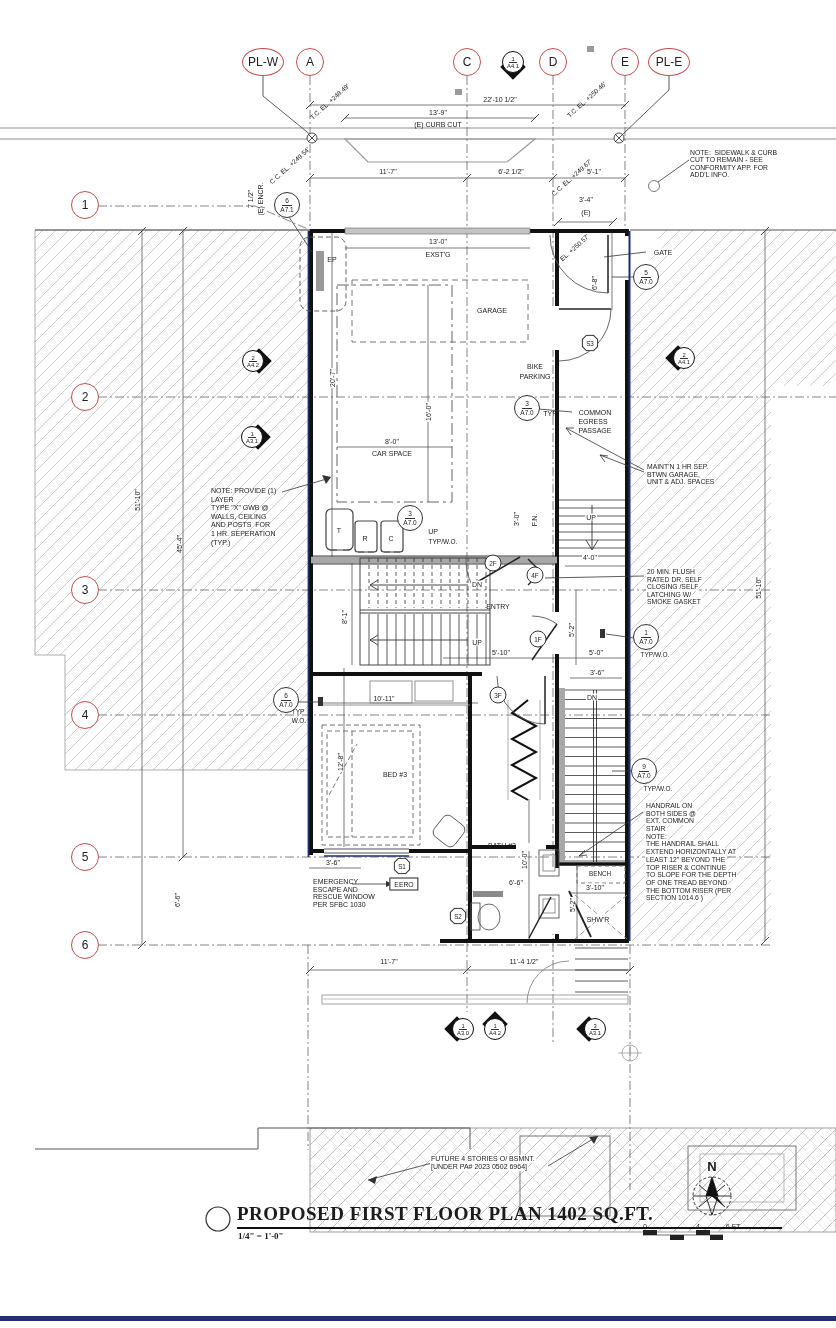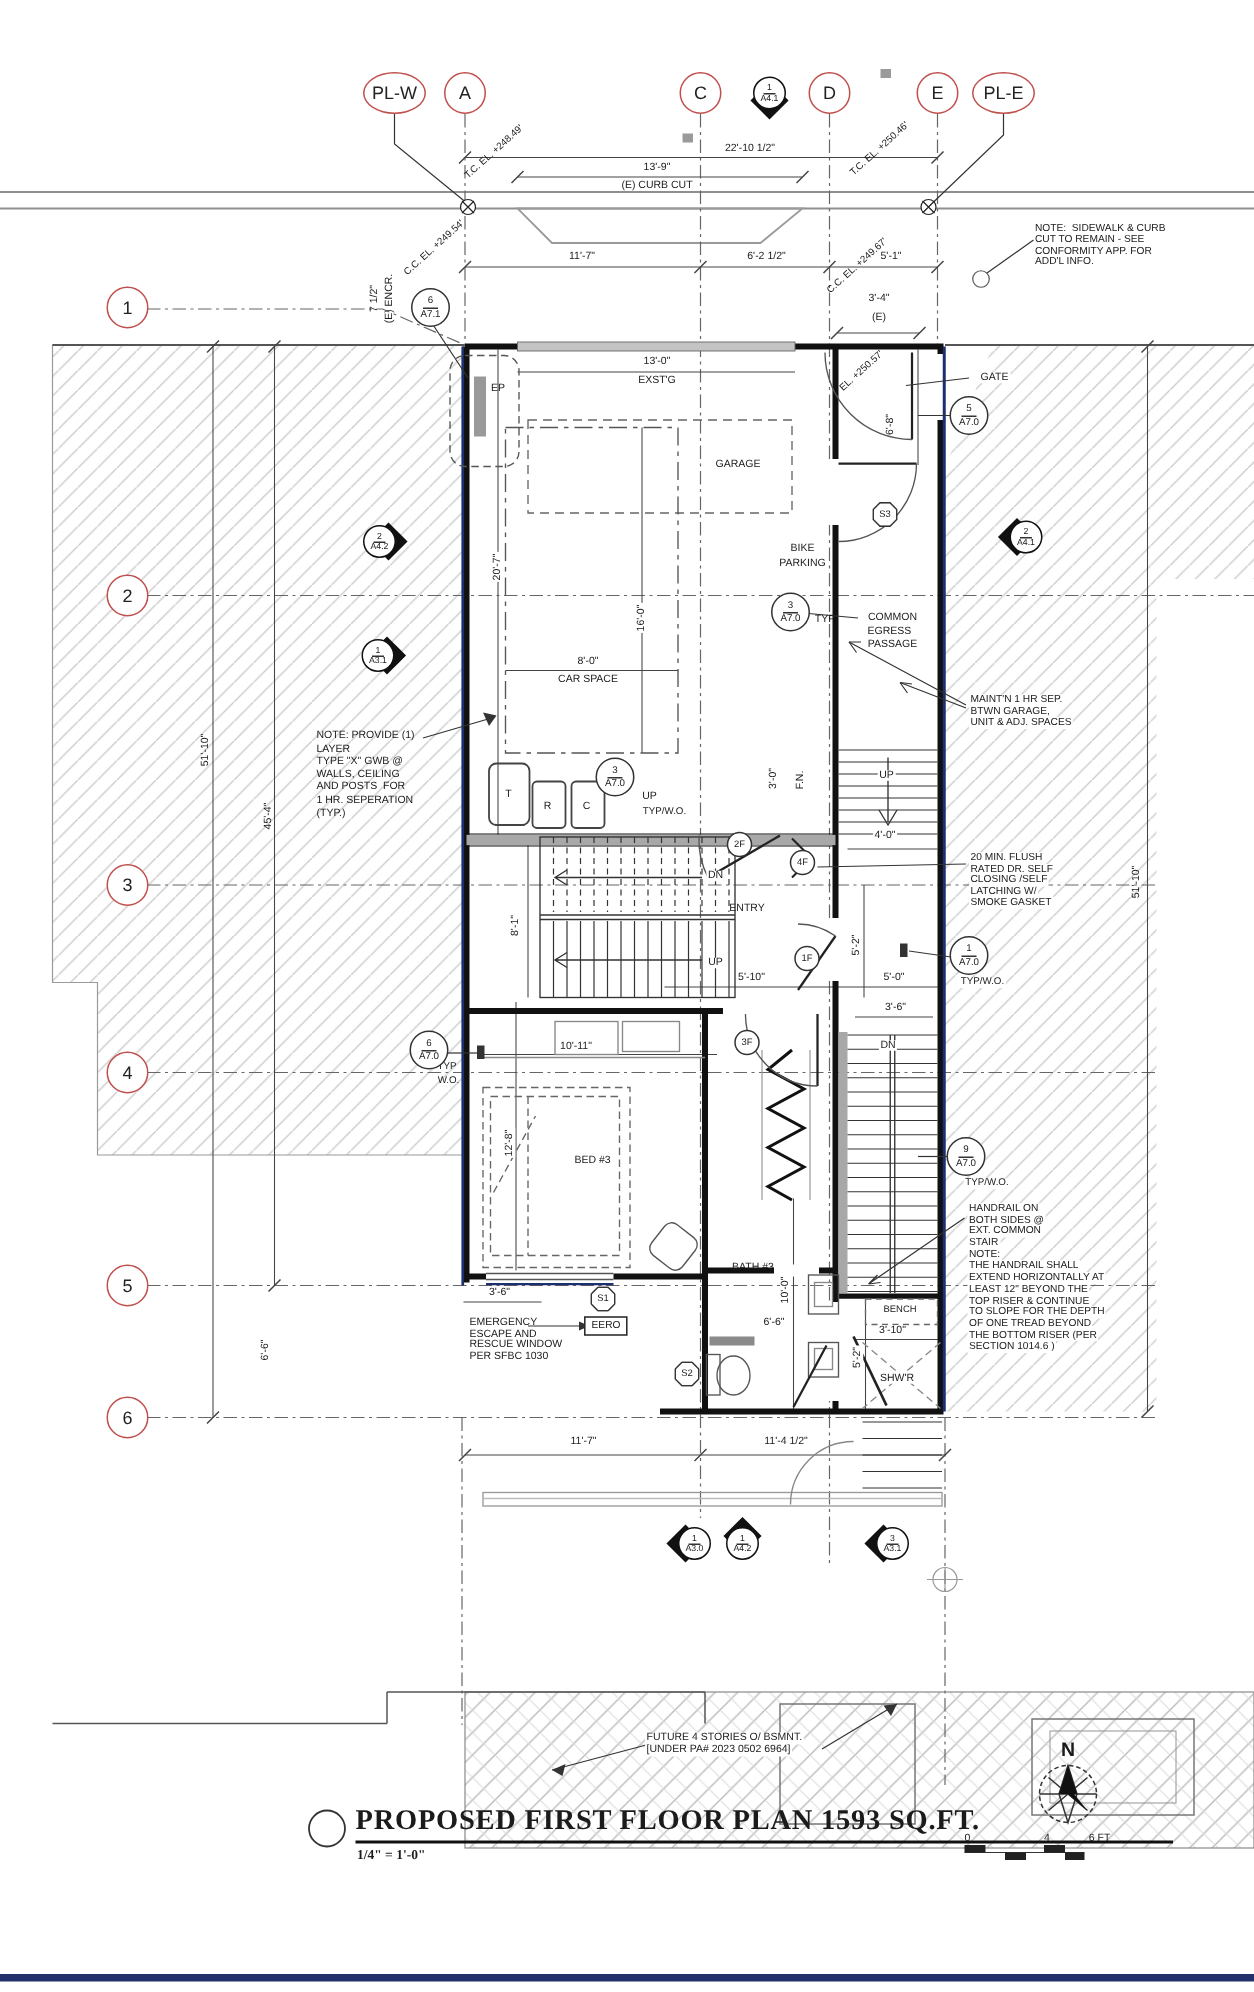--- a/index.html
+++ b/index.html
@@ -302,21 +302,21 @@
     <circle cx="218" cy="1219" r="12" fill="none" stroke="#333" stroke-width="1.2"></circle>
     <path d="M237,1228 H782" stroke="#111" stroke-width="2"></path>
     <path d="M643,1235 H723" stroke="#333" stroke-width="0.7"></path>
     <rect x="643" y="1230" width="14" height="5" fill="#222"></rect>
     <rect x="670" y="1235" width="14" height="5" fill="#222"></rect>
     <rect x="696" y="1230" width="14" height="5" fill="#222"></rect>
     <rect x="710" y="1235" width="13" height="5" fill="#222"></rect>
   </g>
 </svg>
 
-<div class="title" id="main-title">PROPOSED FIRST FLOOR PLAN  1593 SQ.FT.</div>
+<div class="title" id="main-title">PROPOSED FIRST FLOOR PLAN  1402 SQ.FT.</div>
 <div class="title" id="scale-note">1/4" = 1'-0"</div>
 <div id="north-label">N</div>
 <span class="sblbl" style="left:645px;top:1226px">0</span>
 <span class="sblbl" style="left:698px;top:1226px">4</span>
 <span class="sblbl" style="left:733px;top:1226px">6 FT</span>
 
 <div class="botbar"></div>
 <div class="lbl" style="left: 500px; top: 99px; font-size: 7px;">22'-10 1/2"</div>
     <div class="lbl" style="left: 438px; top: 112px; font-size: 7px;">13'-9"</div>
     <div class="lbl" style="left: 438px; top: 124px; font-size: 7px;">(E) CURB CUT</div>

